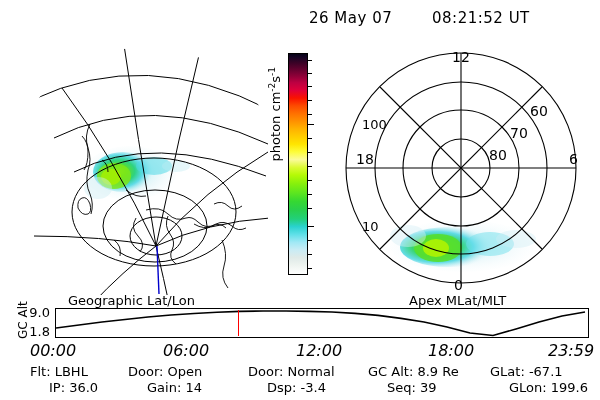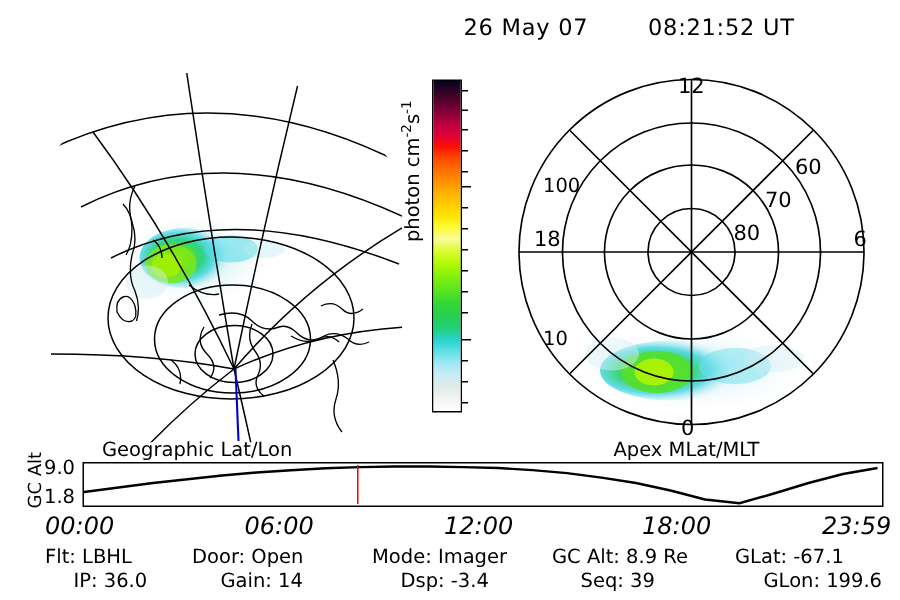--- a/index.html
+++ b/index.html
@@ -280,19 +280,19 @@
 <div class="xtick" style="left:163px">06:00</div>
 <div class="xtick" style="left:296px">12:00</div>
 <div class="xtick" style="left:428px">18:00</div>
 <div class="xtick" style="left:548px">23:59</div>
 
 <div id="status" class="abs">
   <div class="st row0 c0">Flt: LBHL</div>
   <div class="st row1 c0">IP: 36.0</div>
   <div class="st row0 c1">Door: Open</div>
   <div class="st row1 c1">Gain: 14</div>
-  <div class="st row0 c2">Mode: Imager</div>
+  <div class="st row0 c2">Door: Normal</div>
   <div class="st row1 c2">Dsp:   -3.4</div>
   <div class="st row0 c3">GC Alt: 8.9 Re</div>
   <div class="st row1 c3">Seq: 39</div>
   <div class="st row0 c4">GLat: -67.1</div>
   <div class="st row1 c4">GLon: 199.6</div>
 </div>
 
 </body></html>

